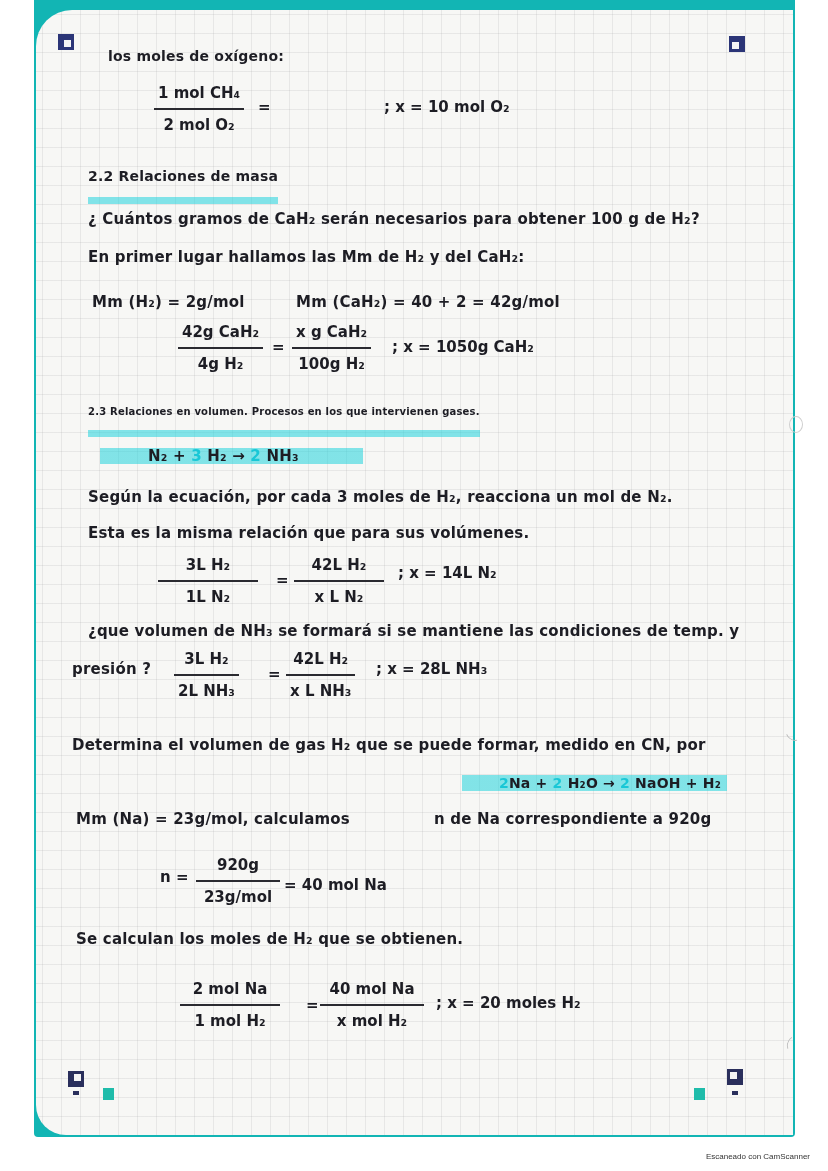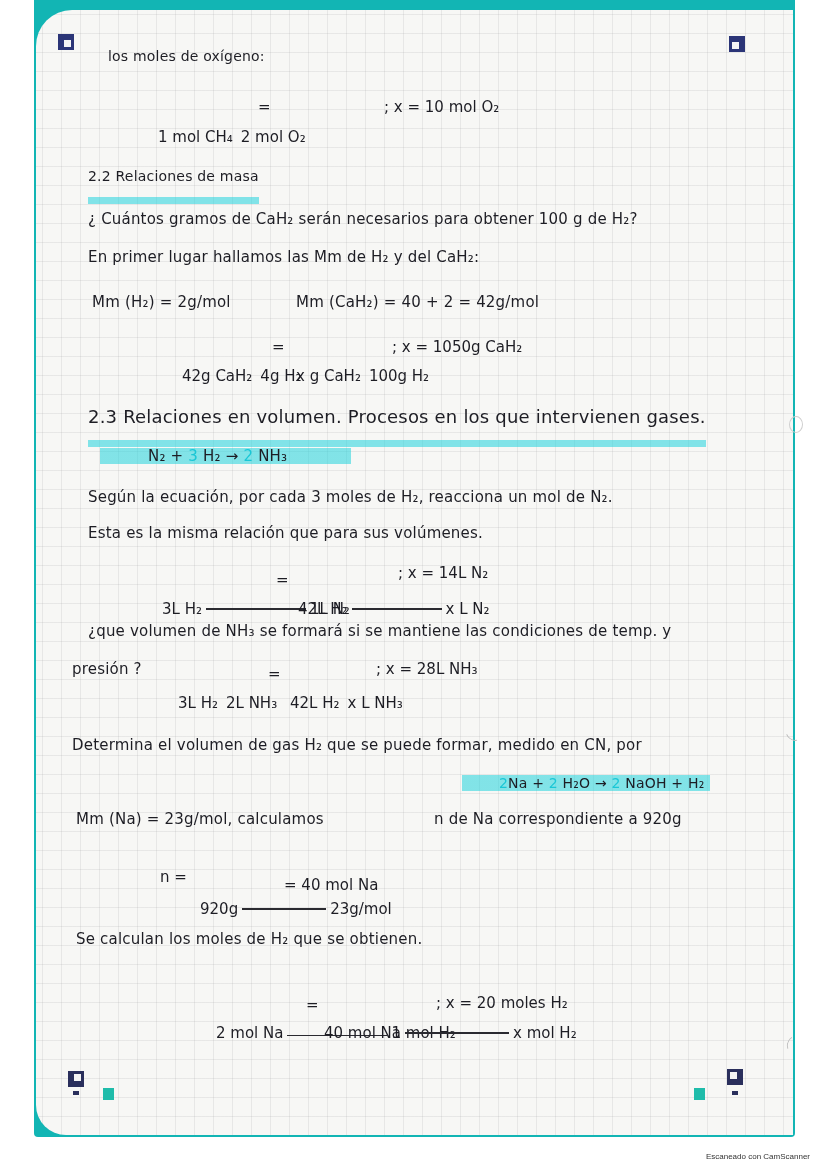--- a/index.html
+++ b/index.html
@@ -6,20 +6,21 @@
     body {
       width: 828px; height: 1171px; position: relative; overflow: hidden;
       background: #ffffff;
       font-family: "DejaVu Sans", sans-serif;
       color: #1d1d24;
     }
     .sheet {
       position: absolute; left: 34px; top: 0; width: 761px; height: 1137px;
       background: #12b5b4;
       border-radius: 0 0 4px 4px;
+      font-weight: bold;
     }
     .paper {
       position: absolute; left: 2px; top: 10px; right: 2px; bottom: 2px;
       background-color: #f7f7f5;
       background-image:
         linear-gradient(to right, rgba(150,150,150,0.16) 1px, transparent 1px),
         linear-gradient(to bottom, rgba(150,150,150,0.16) 1px, transparent 1px);
       background-size: 19px 19px;
       background-position: 6px 4px;
       border-radius: 36px 0 0 0;
@@ -51,23 +52,22 @@
       position: absolute; font-size: 15px; white-space: nowrap; letter-spacing: 0.2px;
       font-family: "DejaVu Sans", sans-serif;
     }
     .hl {
       background: linear-gradient(to bottom, transparent 8%, rgba(33,211,220,0.55) 8%, rgba(33,211,220,0.55) 92%, transparent 92%);
       padding: 1px 6px;
     }
     .hl-under { border-bottom: 7px solid rgba(33,211,220,0.55); padding-bottom: 13px; }
     .cyan { color: #19c7d6; }
     .frac {
-      position: absolute; display: flex; flex-direction: row; align-items: center;
+      position: absolute; display: flex; flex-direction: column; align-items: center;
       font-size: 15px;
-      margin-top: 44px;
     }
     .frac .num, .frac .den { padding: 0 4px; white-space: nowrap; }
     .frac .bar { width: 100%; height: 1.5px; background: #2a2a30; margin: 6px 0; }
     .op { position: absolute; font-size: 15px; white-space: nowrap; }
     .footer {
       position: absolute; right: 18px; bottom: 10px; font-size: 8px; color: #333;
       font-family: "Liberation Sans", sans-serif;
     }
   </style>
 </head>
@@ -111,21 +111,21 @@
       <span class="den">4g H₂</span>
     </div>
     <div class="op" style="left:236px; top:328px;">=</div>
     <div class="frac" style="left:256px; top:313px;">
       <span class="num">x g CaH₂</span>
       <span class="bar"></span>
       <span class="den">100g H₂</span>
     </div>
     <div class="op" style="left:356px; top:328px;">; x = 1050g CaH₂</div>
 
-    <div class="line hl-under" style="left:52px; top:396px; font-size:18px;">2.3 Relaciones en volumen. Procesos en los que intervienen gases.</div>
+    <div class="line hl-under" style="left:52px; top:396px; font-size:10px;">2.3 Relaciones en volumen. Procesos en los que intervienen gases.</div>
     <div class="line hl" style="left:64px; top:436px; padding-right:64px; padding-left:48px;">
       <span>N₂ + </span><span class="cyan">3</span><span> H₂ → </span><span class="cyan">2</span><span> NH₃</span>
     </div>
     <div class="line" style="left:52px; top:478px;">Según la ecuación, por cada 3 moles de H₂, reacciona un mol de N₂.</div>
     <div class="line" style="left:52px; top:514px;">Esta es la misma relación que para sus volúmenes.</div>
 
     <div class="frac" style="left:122px; top:546px;">
       <span class="num">3L H₂</span>
       <span class="bar" style="width:100px;"></span>
       <span class="den">1L N₂</span>
@@ -163,21 +163,21 @@
     <div class="op" style="left:124px; top:858px;">n =</div>
     <div class="frac" style="left:160px; top:846px;">
       <span class="num">920g</span>
       <span class="bar" style="width:84px;"></span>
       <span class="den">23g/mol</span>
     </div>
     <div class="op" style="left:248px; top:866px;">= 40 mol Na</div>
 
     <div class="line" style="left:40px; top:920px;">Se calculan los moles de H₂ que se obtienen.</div>
 
-    <div class="frac" style="left:176px; top:970px;align-items:flex-end;">
+    <div class="frac" style="left:144px; top:970px;">
       <span class="num">2 mol Na</span>
       <span class="bar" style="width:100px;"></span>
       <span class="den">1 mol H₂</span>
     </div>
     <div class="op" style="left:270px; top:986px;">=</div>
     <div class="frac" style="left:284px; top:970px;">
       <span class="num">40 mol Na</span>
       <span class="bar" style="width:104px;"></span>
       <span class="den">x mol H₂</span>
     </div>

